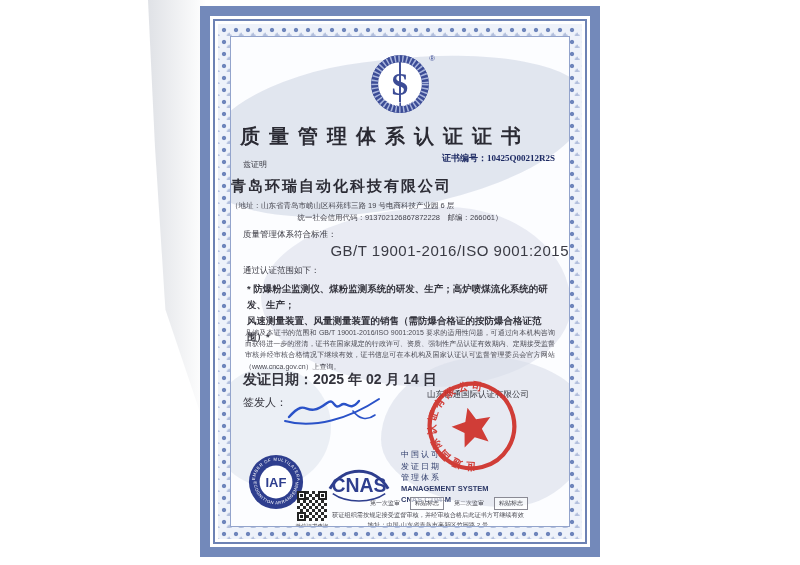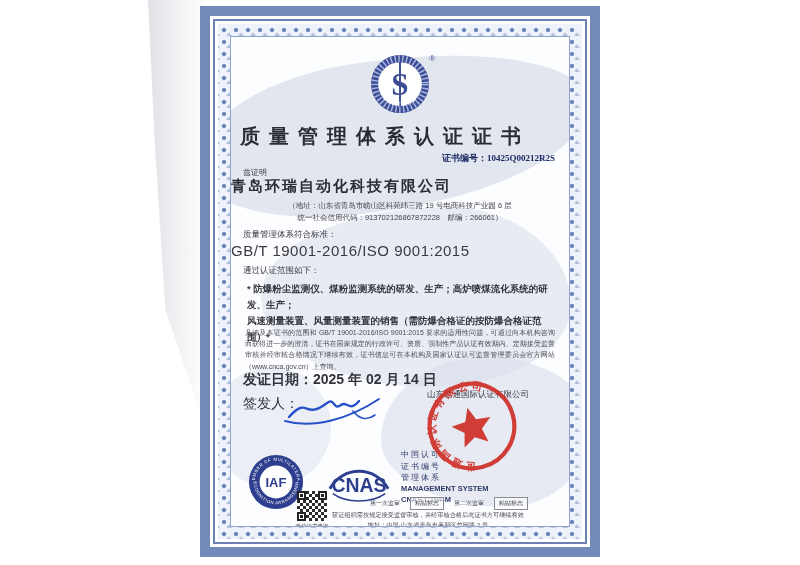--- a/index.html
+++ b/index.html
@@ -34,36 +34,36 @@
 
   .z { position:absolute; z-index:1; }
 
   
   .emblem { left:0; right:0; top:12px; text-align:center; }
   
   .title { left:0; right:0; top:86px; text-align:left; font-size:20px; font-weight:bold;
            color:#2a2a33; letter-spacing:9px; text-indent:9px; }
   .certno { right:14px; top:115px; font-size:9px; font-weight:bold; color:#1d2a63;
             font-family:"Liberation Serif", serif; }
-  .certify { left:12px; top:130px; font-size:8px; color:#3c3c45; }
+  .certify { left:12px; top:122px; font-size:8px; color:#3c3c45; }
   .company { left:0; right:0; top:140px; text-align:left; font-size:15px; font-weight:bold;
              color:#2c2c35; letter-spacing:2px; }
-  .addr1 { left:0; right:0; top:164px; text-align:center; font-size:7.5px; color:#43434c; }
+  .addr1 { left:0; right:0; top:164px; font-size:7.5px; color:#43434c; }
   .addr2 { left:0; right:0; top:176px; text-align:center; font-size:7.5px; color:#43434c; }
   .stdlabel { left:12px; top:192px; font-size:8.5px; color:#3c3c45; }
-  .standard { left:0; right:0; top:205px; text-align:left; font-size:15px; color:#393a43; letter-spacing:.5px; }
+  .standard { left:0; right:0; top:205px; text-align:right; font-size:15px; color:#393a43; letter-spacing:.5px; }
   .scopelabel { left:12px; top:228px; font-size:8.5px; color:#3c3c45; }
   .scope { left:16px; right:16px; top:244px; text-align:left; font-size:9.5px; font-weight:bold;
            color:#33333c; line-height:1.7; }
   .fineprint { left:14px; right:14px; top:290px; font-size:7px; color:#4a4a53; line-height:1.6;
                text-align:justify; }
   .daterow { left:12px; right:12px; top:334px; display:flex; justify-content:space-between;
              font-size:14px; font-weight:bold; color:#33333c; }
   .issuer { right:40px; top:352px; font-size:8.5px; color:#3a3a42; }
-  .signer { left:12px; top:358px; font-size:14px; color:#33333c; }
+  .signer { left:12px; top:358px; font-size:11px; color:#33333c; }
   .signature { left:52px; top:348px; }
 
   .seal { left:194px; top:342px; width:94px; height:94px; z-index:3; transform:rotate(-14deg); opacity:.92; }
 
   
   .iaf { left:16px; top:416px; }
   .qr { left:66px; top:454px; width:30px; height:30px; background:#fff;
         background-image:conic-gradient(#2b2b2b 25%, #fff 0 50%, #2b2b2b 0 75%, #fff 0);
         background-size:6px 6px; position:absolute; z-index:1; }
   .qr .m { position:absolute; width:9px; height:9px; border:2px solid #222; background:#fff; }
@@ -193,21 +193,21 @@
         <div class="z cnas">
           <svg width="68" height="42" viewBox="0 0 70 42">
             <path d="M5 28 C 18 4, 52 4, 65 28" fill="none" stroke="#2e3e8e" stroke-width="3"></path>
             <text x="35" y="31" text-anchor="middle" font-size="20" font-weight="bold" fill="#2e3e8e">CNAS</text>
             <path d="M8 33 C 22 43, 48 43, 62 33" fill="none" stroke="#2e3e8e" stroke-width="1.6"></path>
           </svg>
         </div>
 
         <div class="z accred">
           <div>中国认可</div>
-          <div>证书编号</div>
+          <div>发证日期</div>
           <div>管理体系</div>
           <div class="en">MANAGEMENT SYSTEM</div>
           <div class="en">CNAS C104-M</div>
         </div>
 
         <div class="z boxesrow">
           <span>第一次监审</span>
           <span class="boxed">粘贴标志</span>
           <span>第二次监审</span>
           <span class="boxed">粘贴标志</span>

